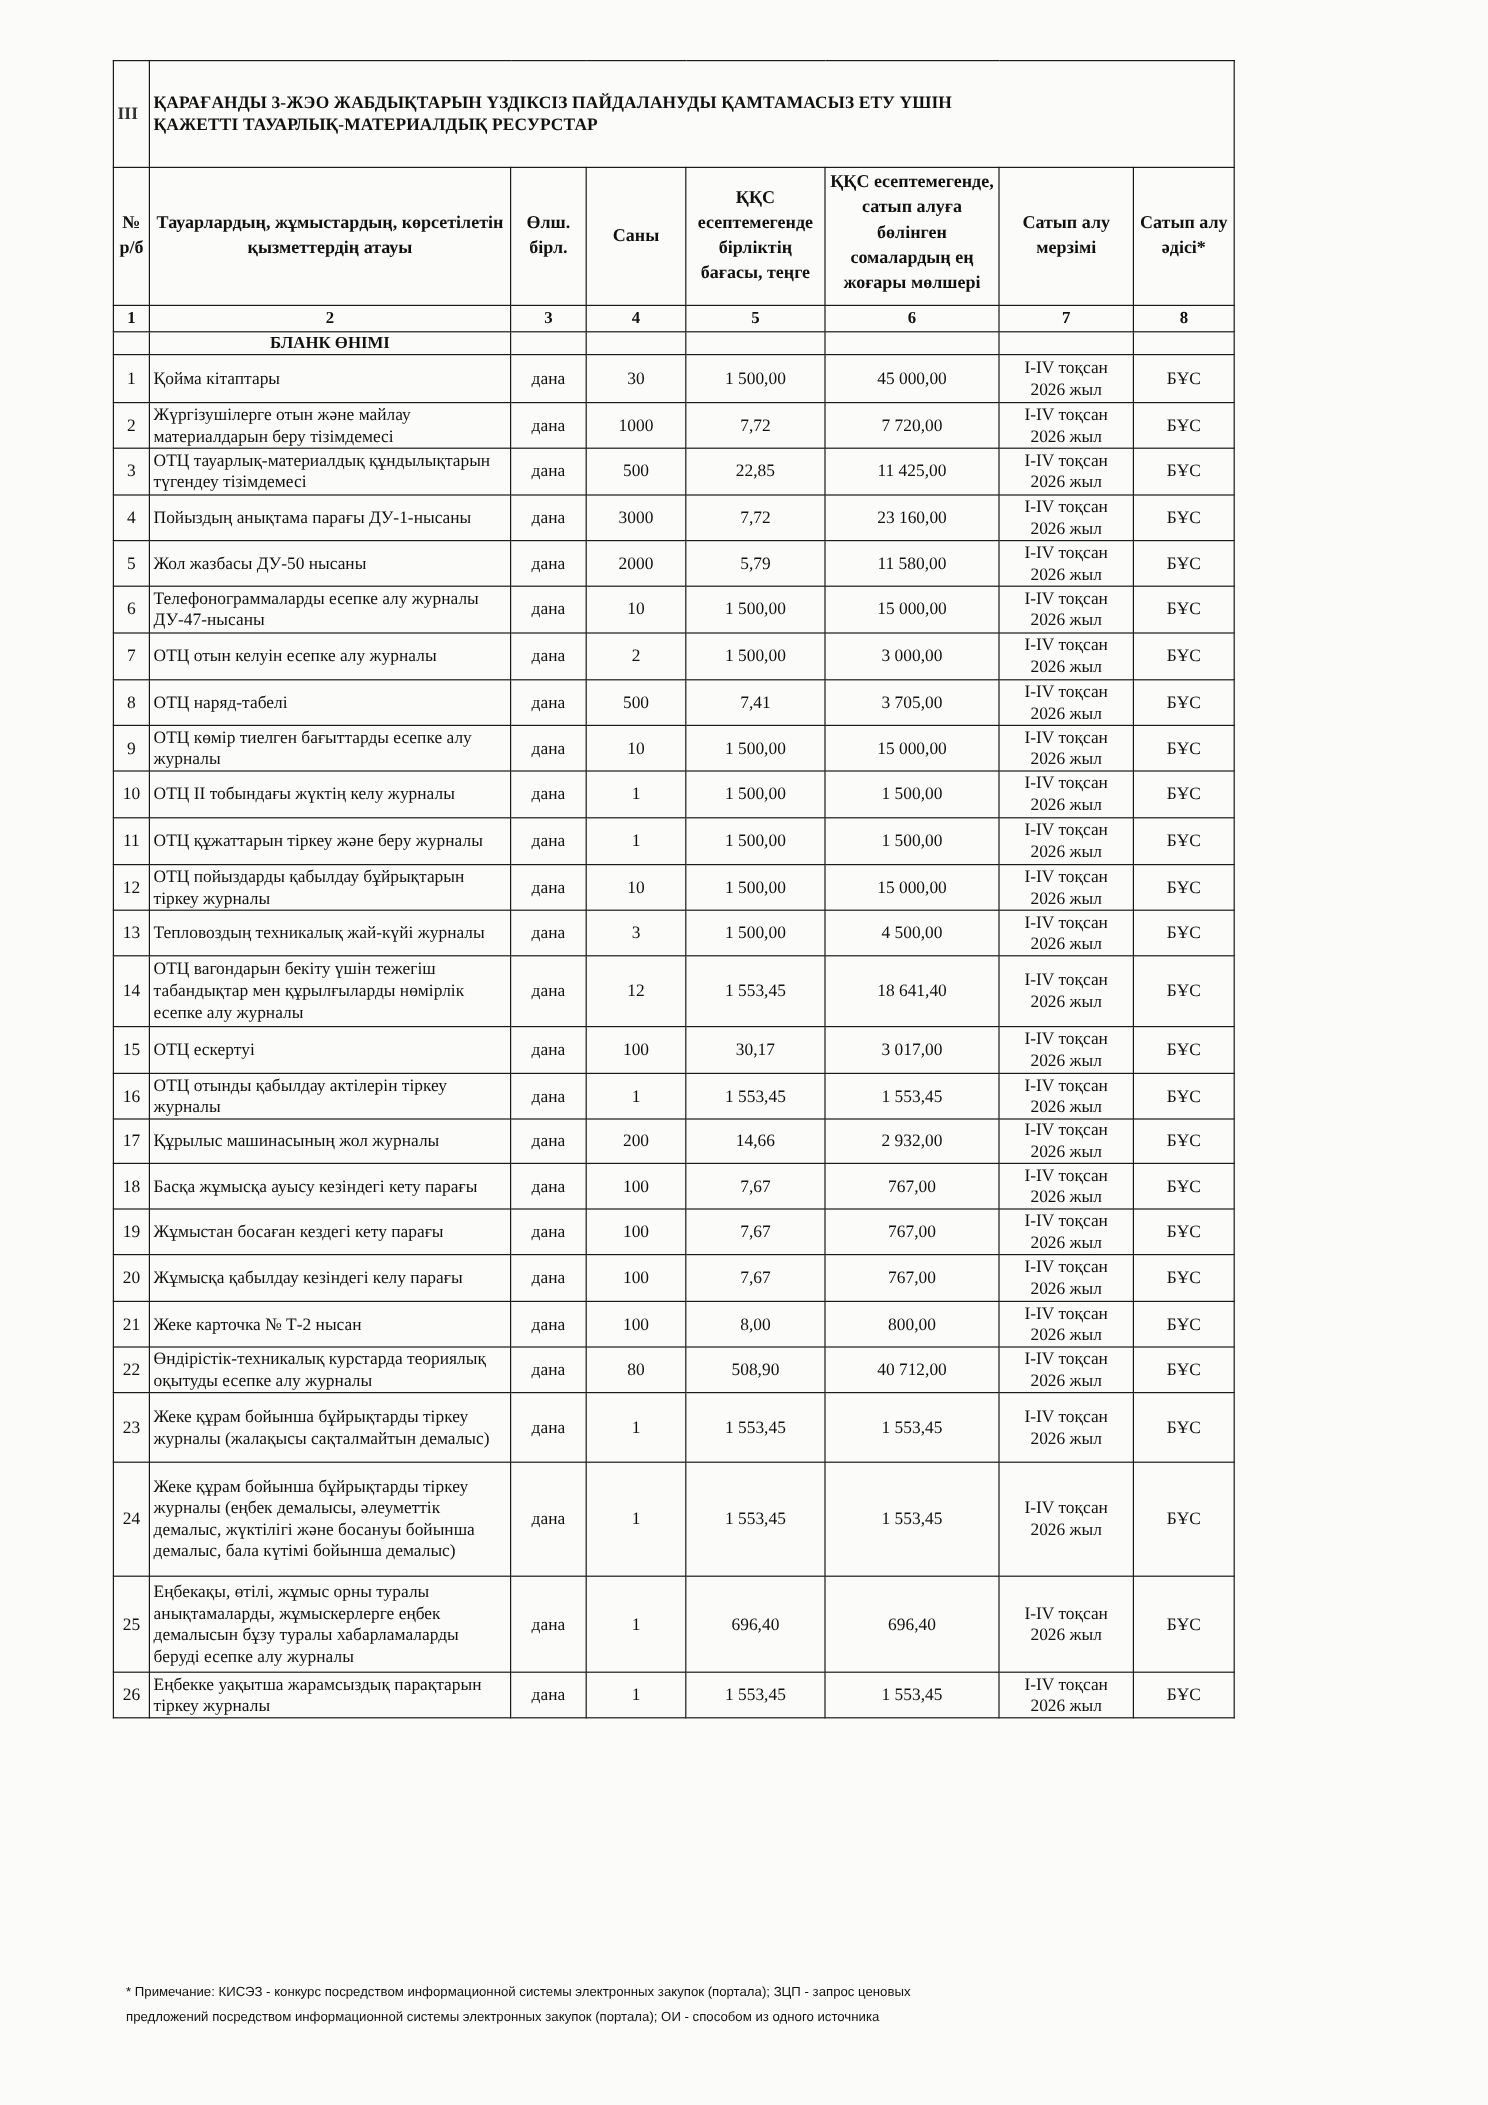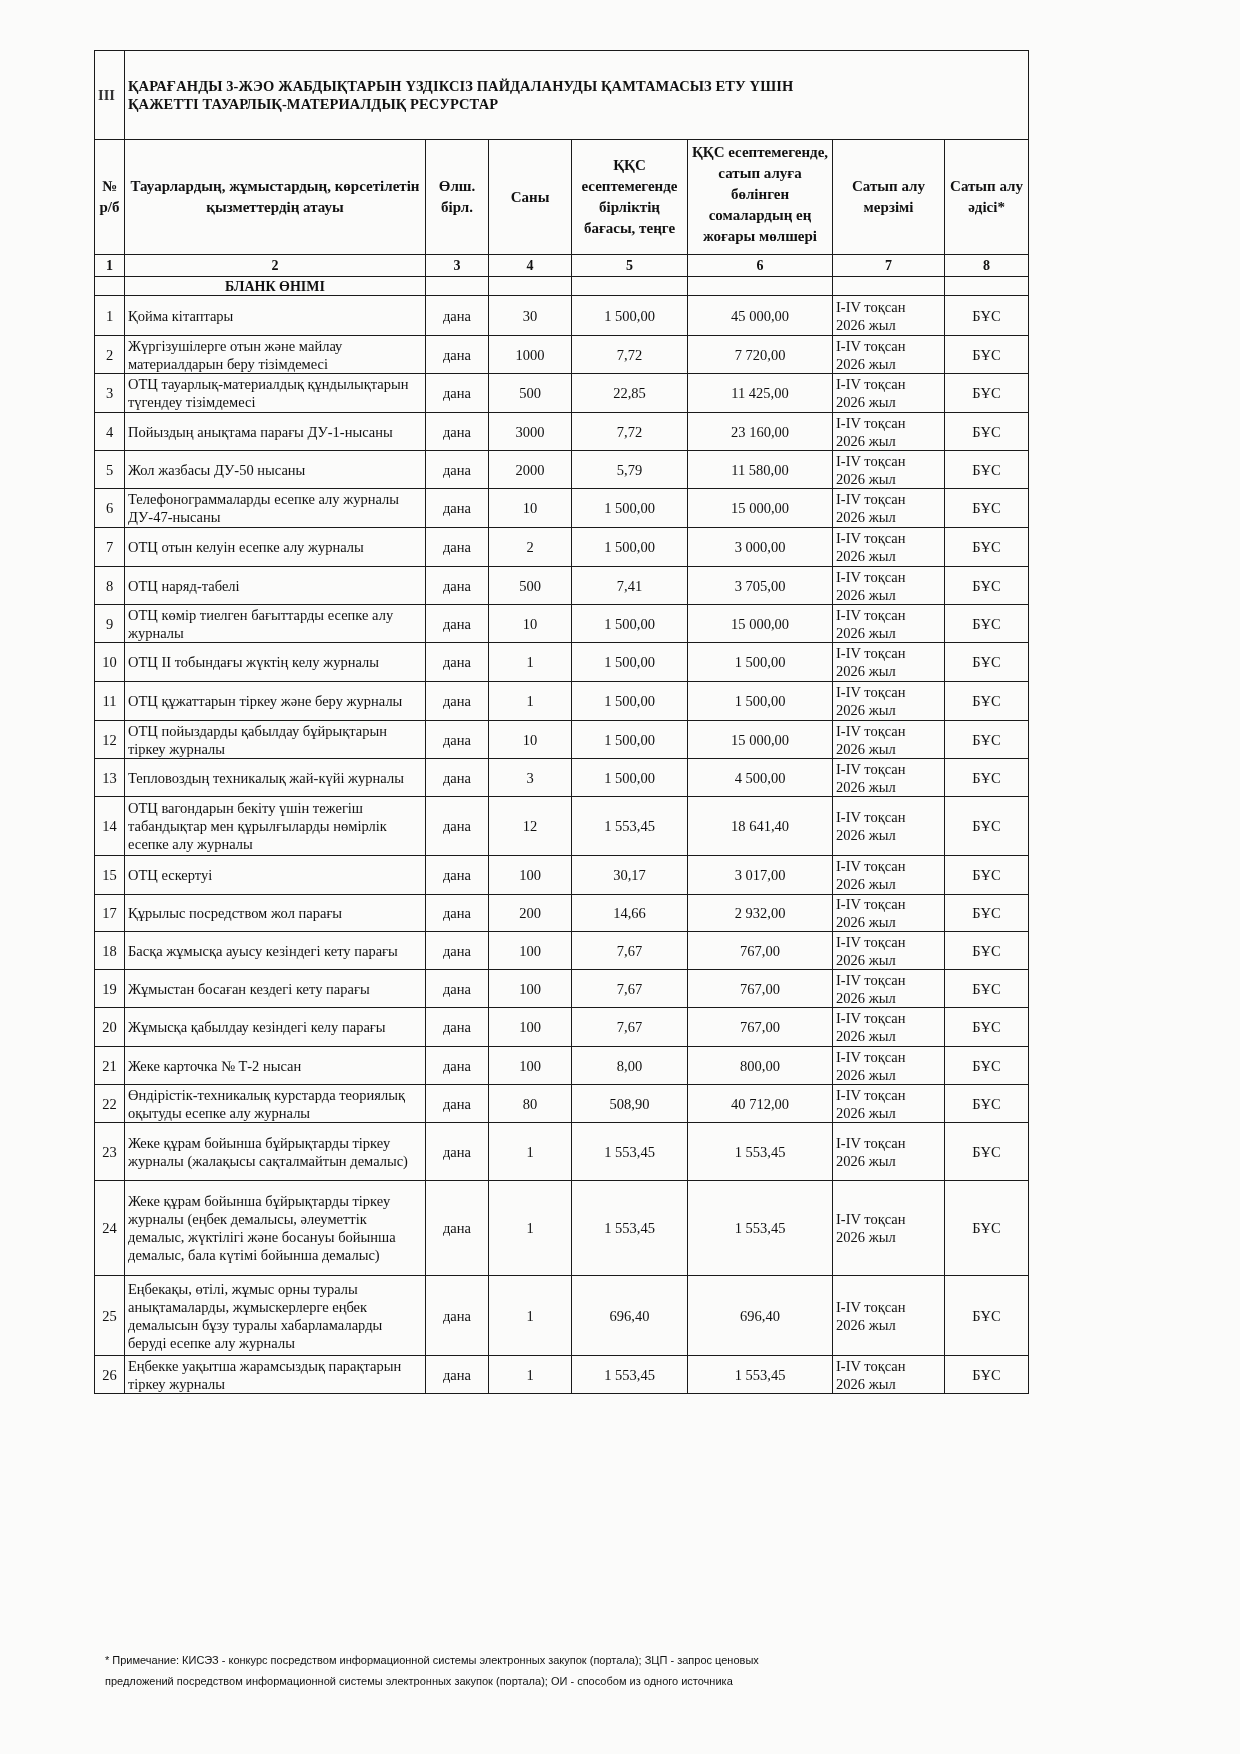--- a/index.html
+++ b/index.html
@@ -19,21 +19,21 @@
   }
   .title-row td { height: 88px; }
   .roman { font-weight: bold; font-size: 19px; color: #333; }
   .title-text { font-weight: bold; font-size: 20px; line-height: 25px; padding-left: 4px; letter-spacing: 0.1px; }
   .head-row td { height: 112px; text-align: center; font-weight: bold; font-size: 15px; line-height: 21px; }
   .head-row td.clip { vertical-align: top; padding-top: 2px; }
   .num-row td { height: 21px; text-align: center; font-weight: bold; font-size: 14px; line-height: 18px; }
   .section-row td { height: 18px; font-weight: bold; font-size: 14px; text-align: center; line-height: 17px; }
   .c { text-align: center; }
   .name { text-align: left; padding-left: 4px; line-height: 18px; }
-  .period { line-height: 18px; font-size: 14px; }
+  .period { text-align: center; line-height: 18px; font-size: 14px; }
   .footnote {
     position: absolute; left: 105px; top: 1650px; width: 960px;
     font-family: "Liberation Sans", "DejaVu Sans", sans-serif; font-size: 11px; line-height: 21px; color: #111;
   }
 </style>
 </head>
 <body>
 
 <table class="doc-table">
   <colgroup>
@@ -272,23 +272,36 @@
         <td class="c">дана</td>
         <td class="c">100</td>
         <td class="c">30,17</td>
         <td class="c">3 017,00</td>
         <td class="period">
           <div>I-IV тоқсан</div>
           <div>2026 жыл</div>
         </td>
         <td class="c">БҰС</td>
       </tr>
+      <tr style="height: 38px;">
+        <td class="c">16</td>
+        <td class="name">ОТЦ отынды қабылдау актілерін тіркеу журналы</td>
+        <td class="c">дана</td>
+        <td class="c">1</td>
+        <td class="c">1 553,45</td>
+        <td class="c">1 553,45</td>
+        <td class="period">
+          <div>I-IV тоқсан</div>
+          <div>2026 жыл</div>
+        </td>
+        <td class="c">БҰС</td>
+      </tr>
       <tr style="height: 24px;">
         <td class="c">17</td>
-        <td class="name">Құрылыс посредством жол парағы</td>
+        <td class="name">Құрылыс машинасының жол журналы</td>
         <td class="c">дана</td>
         <td class="c">200</td>
         <td class="c">14,66</td>
         <td class="c">2 932,00</td>
         <td class="period">
           <div>I-IV тоқсан</div>
           <div>2026 жыл</div>
         </td>
         <td class="c">БҰС</td>
       </tr>

